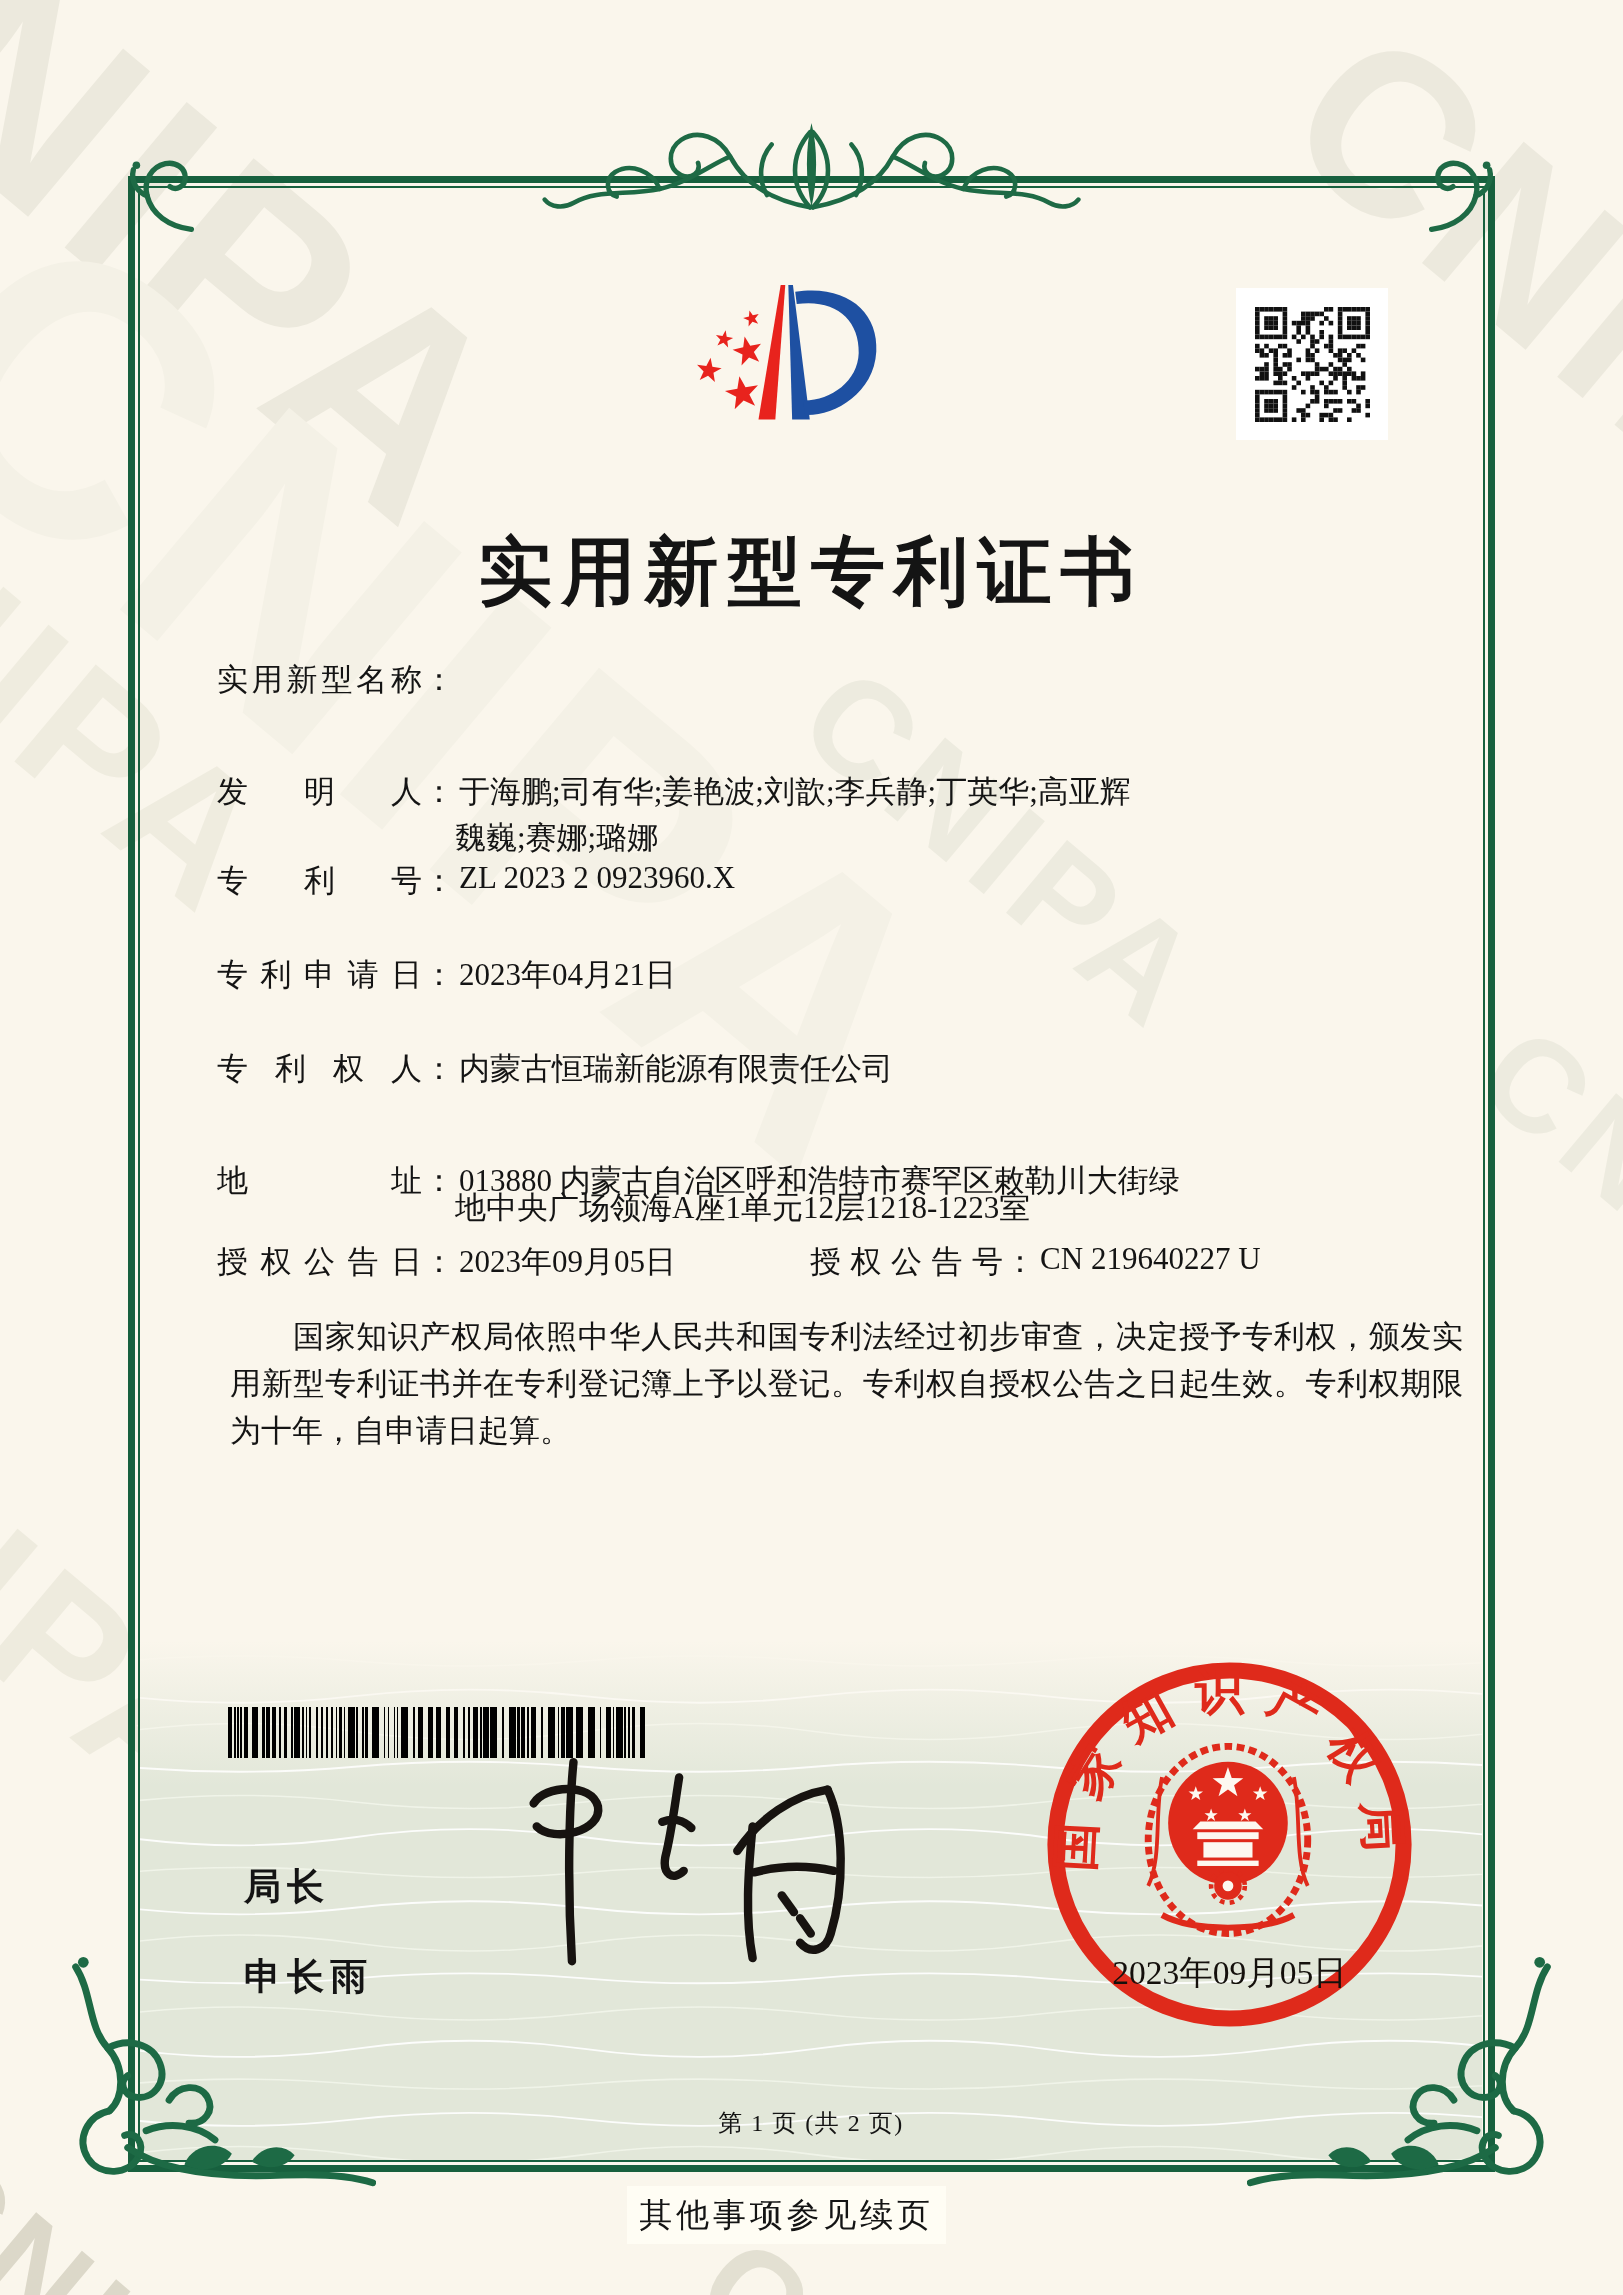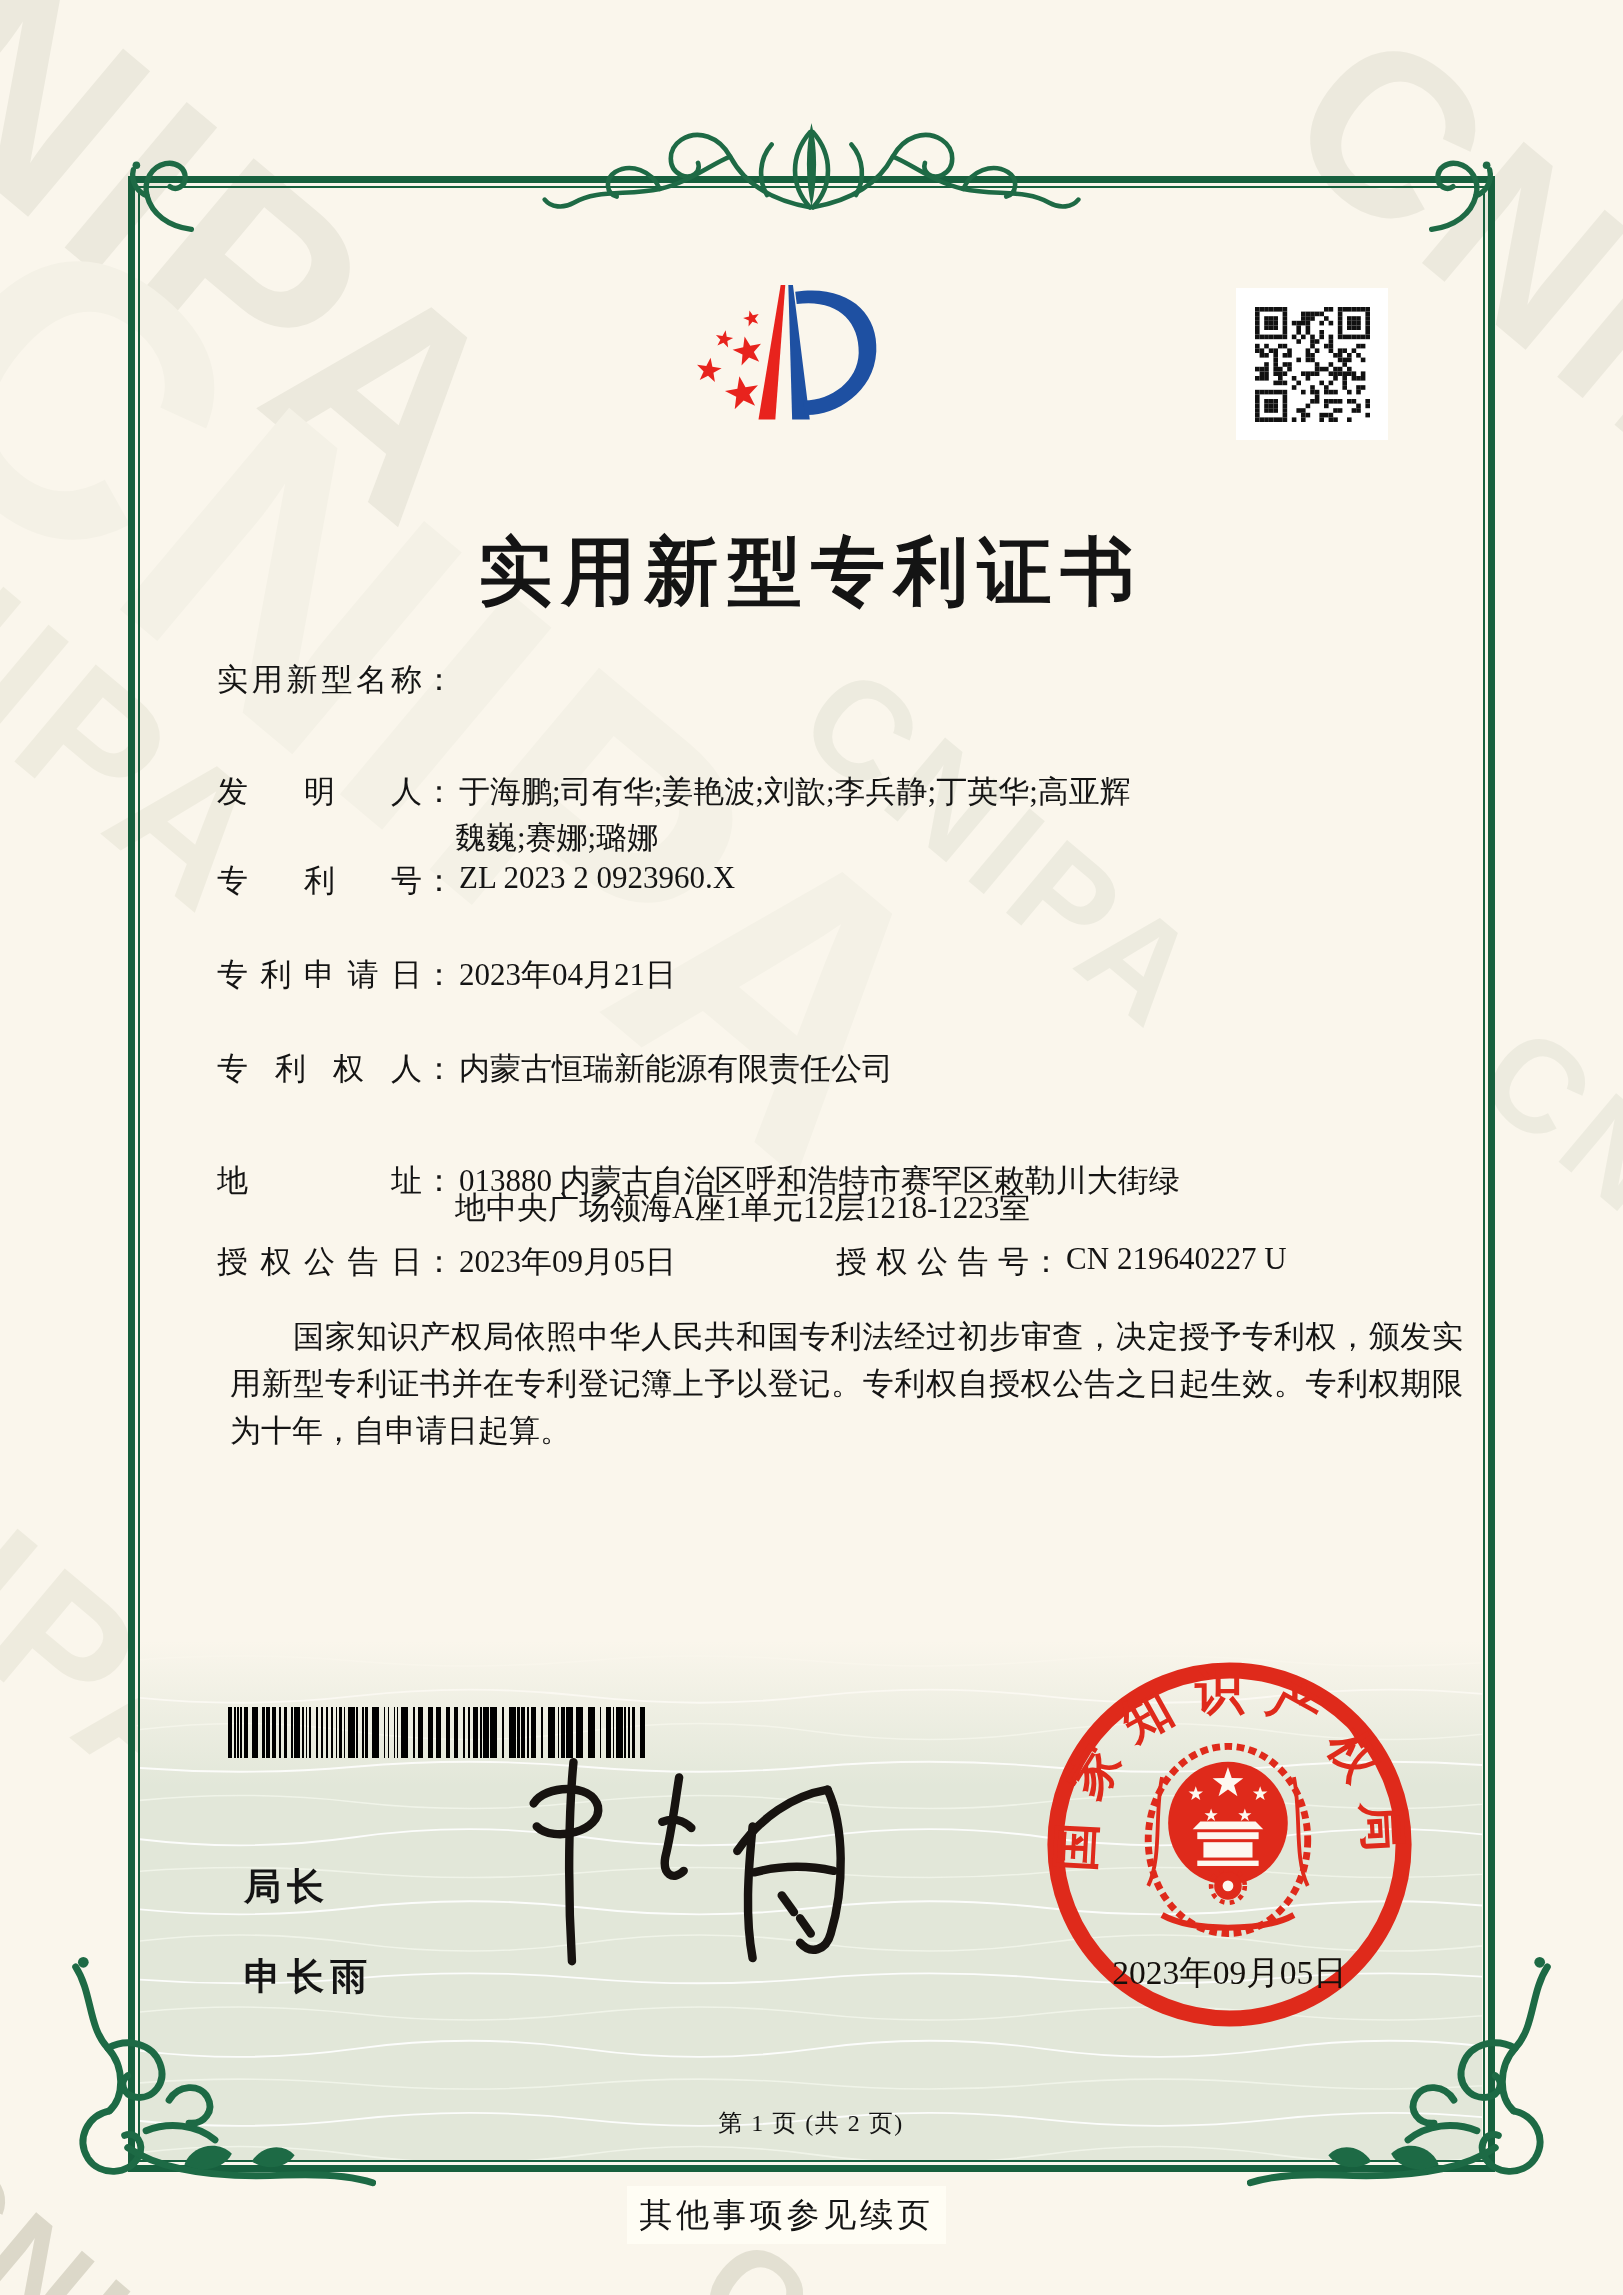--- a/index.html
+++ b/index.html
@@ -16,21 +16,21 @@
       border:7px solid #17603e;box-sizing:border-box;z-index:2;}
   .frame-inner{position:absolute;inset:3.1px;border:2.3px solid #17603e;}
   .orn{position:absolute;z-index:3;}
   
   .ct{position:absolute;z-index:4;}
   .cert-no{left:217px;top:299px;font-size:32px;letter-spacing:4.6px;}
   .title{left:140px;top:523px;width:1342px;text-align:center;font-size:74px;
          font-weight:bold;letter-spacing:9.2px;}
   .row{display:flex;align-items:flex-start;white-space:nowrap;font-size:31px;}
   .lbl{width:205px;text-align:justify;text-align-last:justify;}
-  .lbl2{width:193px;text-align:justify;text-align-last:justify;margin-left:26px;}
+  .lbl2{width:193px;text-align:justify;text-align-last:justify;}
   .colon{margin:0 4.6px 0 1.5px;}
   .cont{font-size:31px;white-space:nowrap;}
   .para{left:230px;width:1233px;font-size:31px;line-height:47px;text-align:justify;
         text-indent:63px;}
   .barcode{left:228px;top:1707px;width:419px;height:51px;display:flex;align-items:stretch;}
   .barcode div{background:#000;height:100%;}
   .officer{font-family:"Liberation Sans","DejaVu Sans",sans-serif;font-weight:bold;
            font-size:37px;letter-spacing:6.1px;}
   .pagefoot{left:140px;top:2107px;width:1342px;text-align:center;font-size:24px;letter-spacing:1.5px;}
   .notebox{left:627px;top:2186px;width:319px;height:58px;background:#fffdf4;

